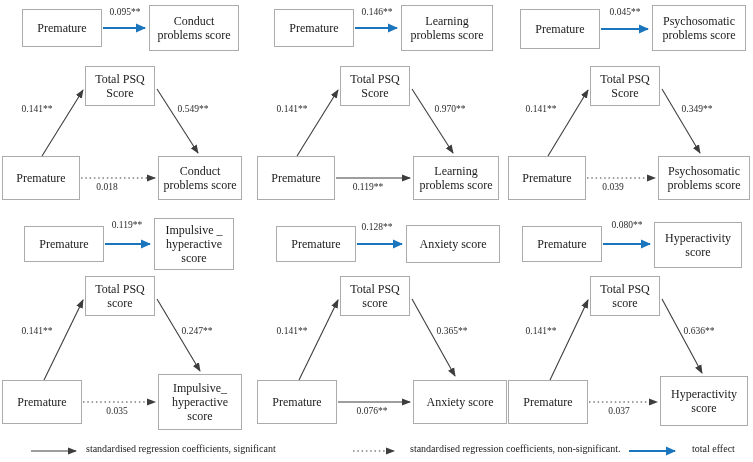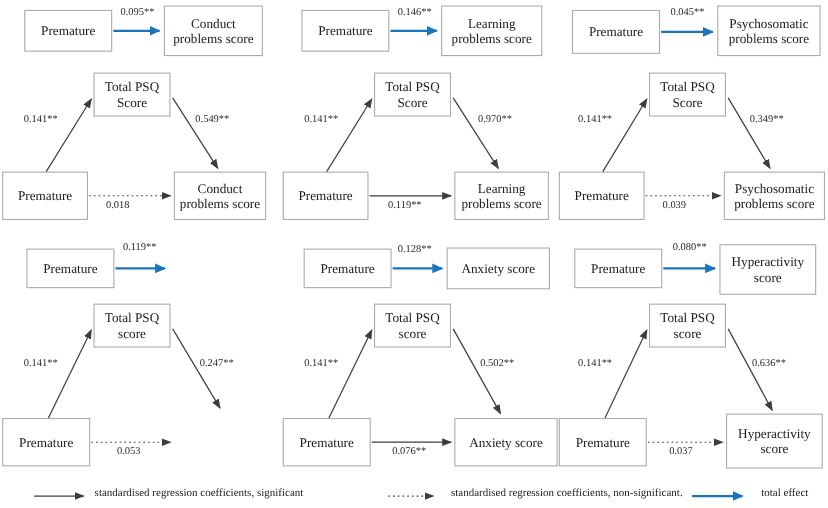--- a/index.html
+++ b/index.html
@@ -129,20 +129,23 @@
       <line class="dark" x1="48" y1="98" x2="88" y2="32" marker-end="url(#ah-dark)"></line>
       <line class="dark" x1="162" y1="31" x2="200" y2="95" marker-end="url(#ah-dark)"></line>
       <line class="dot" x1="87" y1="120" x2="155" y2="120" marker-end="url(#ah-dark)"></line>
     </svg>
   </div>
 
   <div class="panel" style="left:4px;top:214px;width:248px;height:56px">
     <div class="box" style="left:20px;top:12px;width:80px;height:36px">
         <span>Premature</span>
       </div>
+    <div class="box" style="left:150px;top:4px;width:80px;height:52px">
+        <span>Impulsive _ hyperactive score</span>
+      </div>
     <div class="coef" style="left:98px;top:6px">0.119**</div>
     <svg class="arrows">
         <line class="blue" x1="101" y1="30" x2="146" y2="30" marker-end="url(#ah-blue)"></line>
       </svg>
   </div>
 
   <div class="panel" style="left:256px;top:214px;width:248px;height:56px">
     <div class="box" style="left:20px;top:12px;width:80px;height:36px">
         <span>Premature</span>
       </div>
@@ -168,42 +171,45 @@
       </svg>
   </div>
 
   <div class="panel" style="left:0px;top:270px;width:250px;height:172px">
     <div class="box" style="left:85px;top:6px;width:70px;height:40px">
         <span>Total PSQ score</span>
       </div>
     <div class="box" style="left:2px;top:110px;width:80px;height:44px">
         <span>Premature</span>
       </div>
+    <div class="box" style="left:158px;top:104px;width:84px;height:56px">
+        <span>Impulsive_ hyperactive score</span>
+      </div>
     <div class="coef" style="left:12px;top:56px">0.141**</div>
     <div class="coef" style="left:172px;top:56px">0.247**</div>
-    <div class="coef" style="left:92px;top:136px">0.053</div>
+    <div class="coef" style="left:92px;top:136px">0.035</div>
     <svg class="arrows">
       <line class="dark" x1="44" y1="110" x2="83" y2="30" marker-end="url(#ah-dark)"></line>
       <line class="dark" x1="157" y1="29" x2="200" y2="101" marker-end="url(#ah-dark)"></line>
       <line class="dot" x1="83" y1="132" x2="155" y2="132" marker-end="url(#ah-dark)"></line>
     </svg>
   </div>
 
   <div class="panel" style="left:255px;top:270px;width:250px;height:172px">
     <div class="box" style="left:85px;top:6px;width:70px;height:40px">
         <span>Total PSQ score</span>
       </div>
     <div class="box" style="left:2px;top:110px;width:80px;height:44px">
         <span>Premature</span>
       </div>
     <div class="box" style="left:158px;top:110px;width:94px;height:44px">
         <span>Anxiety score</span>
       </div>
     <div class="coef" style="left:12px;top:56px">0.141**</div>
-    <div class="coef" style="left:172px;top:56px">0.502**</div>
+    <div class="coef" style="left:172px;top:56px">0.365**</div>
     <div class="coef" style="left:92px;top:136px">0.076**</div>
     <svg class="arrows">
       <line class="dark" x1="44" y1="110" x2="83" y2="30" marker-end="url(#ah-dark)"></line>
       <line class="dark" x1="157" y1="29" x2="200" y2="106" marker-end="url(#ah-dark)"></line>
       <line class="dark" x1="83" y1="132" x2="155" y2="132" marker-end="url(#ah-dark)"></line>
     </svg>
   </div>
 
   <div class="panel" style="left:500px;top:270px;width:253px;height:172px">
     <div class="box" style="left:90px;top:6px;width:70px;height:40px">

